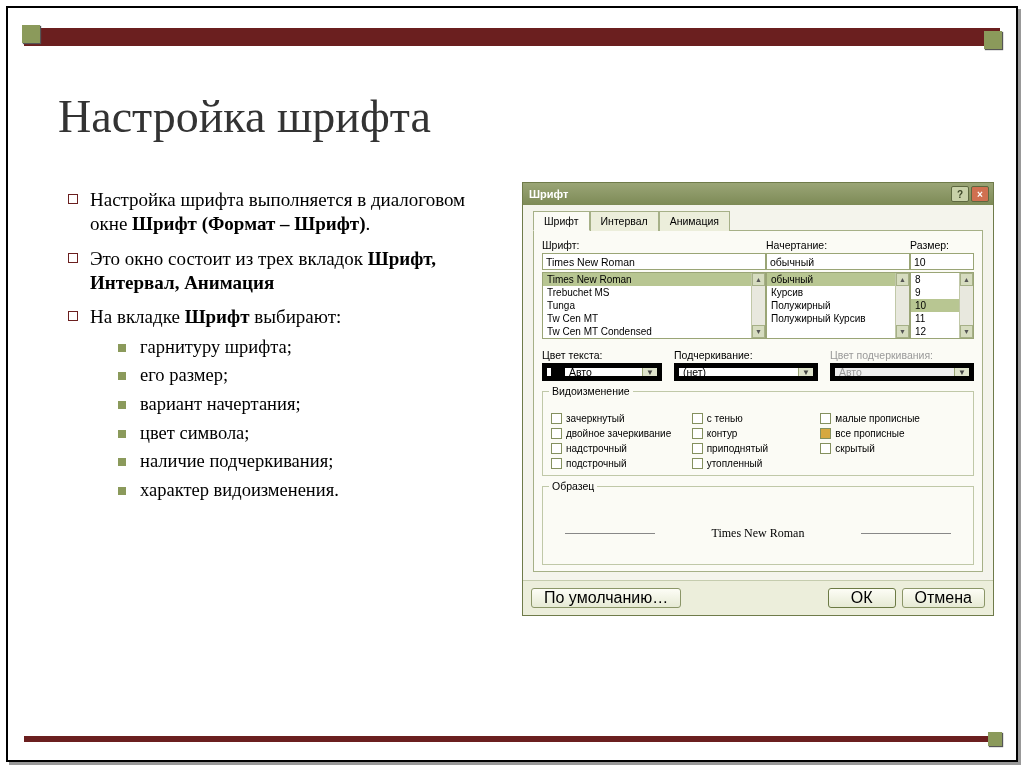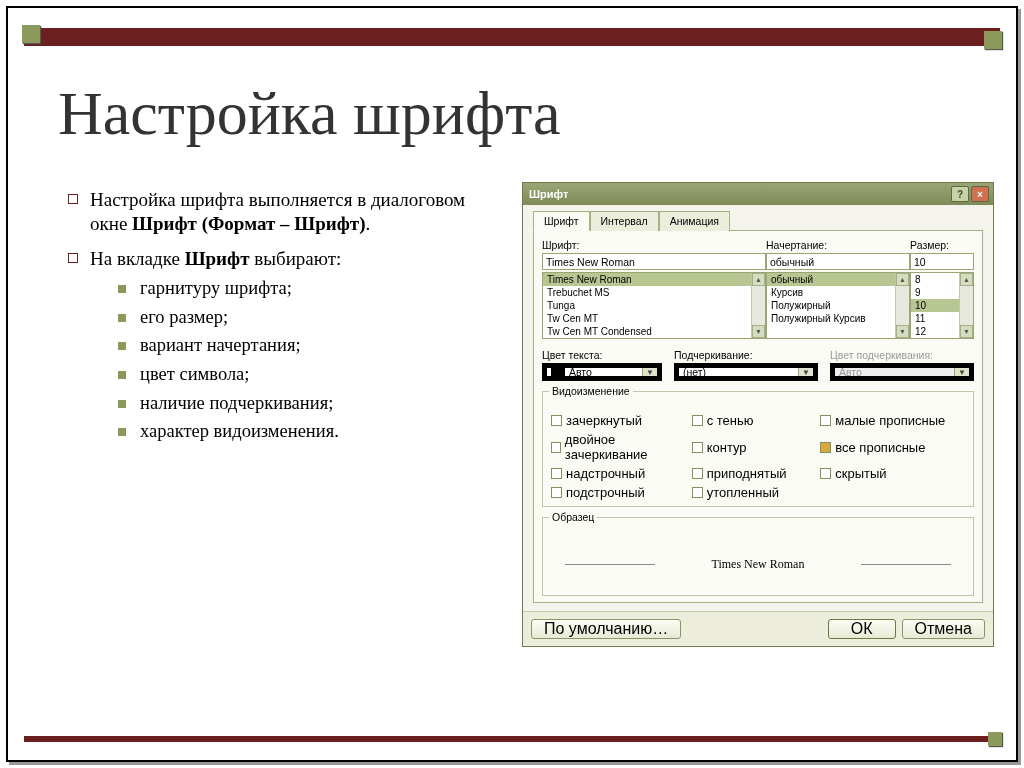--- a/index.html
+++ b/index.html
@@ -44,22 +44,22 @@
     content: "";
     position: absolute;
     right: -2px; top: -4px;
     width: 14px; height: 14px;
     background: #8b9a5b;
     box-shadow: 1px 1px 1px #555;
   }
   
   .slide-title {
     position: absolute;
-    top: 70px; left: 50px;
-    font-size: 62px;
+    top: 82px; left: 50px;
+    font-size: 46px;
     color: #333;
     font-weight: normal;
   }
   
   .content {
     position: absolute;
     top: 180px; left: 60px;
     width: 420px;
     font-size: 19px;
     color: #000;
@@ -258,21 +258,21 @@
   }
   .checks {
     display: grid;
     grid-template-columns: 1.1fr 1fr 1.2fr;
     gap: 4px 8px;
   }
   .chk {
     display: flex;
     align-items: center;
     gap: 4px;
-    font-size: 13px;
+    font-size: 10px;
   }
   .chk .box {
     width: 11px; height: 11px;
     border: 1px solid #84905e;
     background: #fff;
   }
   .chk.filled .box {
     background: #d6a840;
   }
   .sample {
@@ -325,20 +325,23 @@
 <div class="slide">
   <div class="topbar"></div>
   <div class="bottombar"></div>
 
   <h1 class="slide-title">Настройка шрифта</h1>
 
   <div class="content">
     <ul>
       <li>
         <span>Настройка шрифта выполняется в диалоговом окне </span><span class="b">Шрифт (Формат – Шрифт)</span><span>.</span>
+      </li>
+      <li>
+        <span>Это окно состоит из трех вкладок </span><span class="b">Шрифт, Интервал, Анимация</span><span></span>
       </li>
       <li>
         <span>На вкладке </span><span class="b">Шрифт</span><span> выбирают:</span>
         <ul>
           <li>гарнитуру шрифта;</li>
           <li>его размер;</li>
           <li>вариант начертания;</li>
           <li>цвет символа;</li>
           <li>наличие подчеркивания;</li>
           <li>характер видоизменения.</li>

